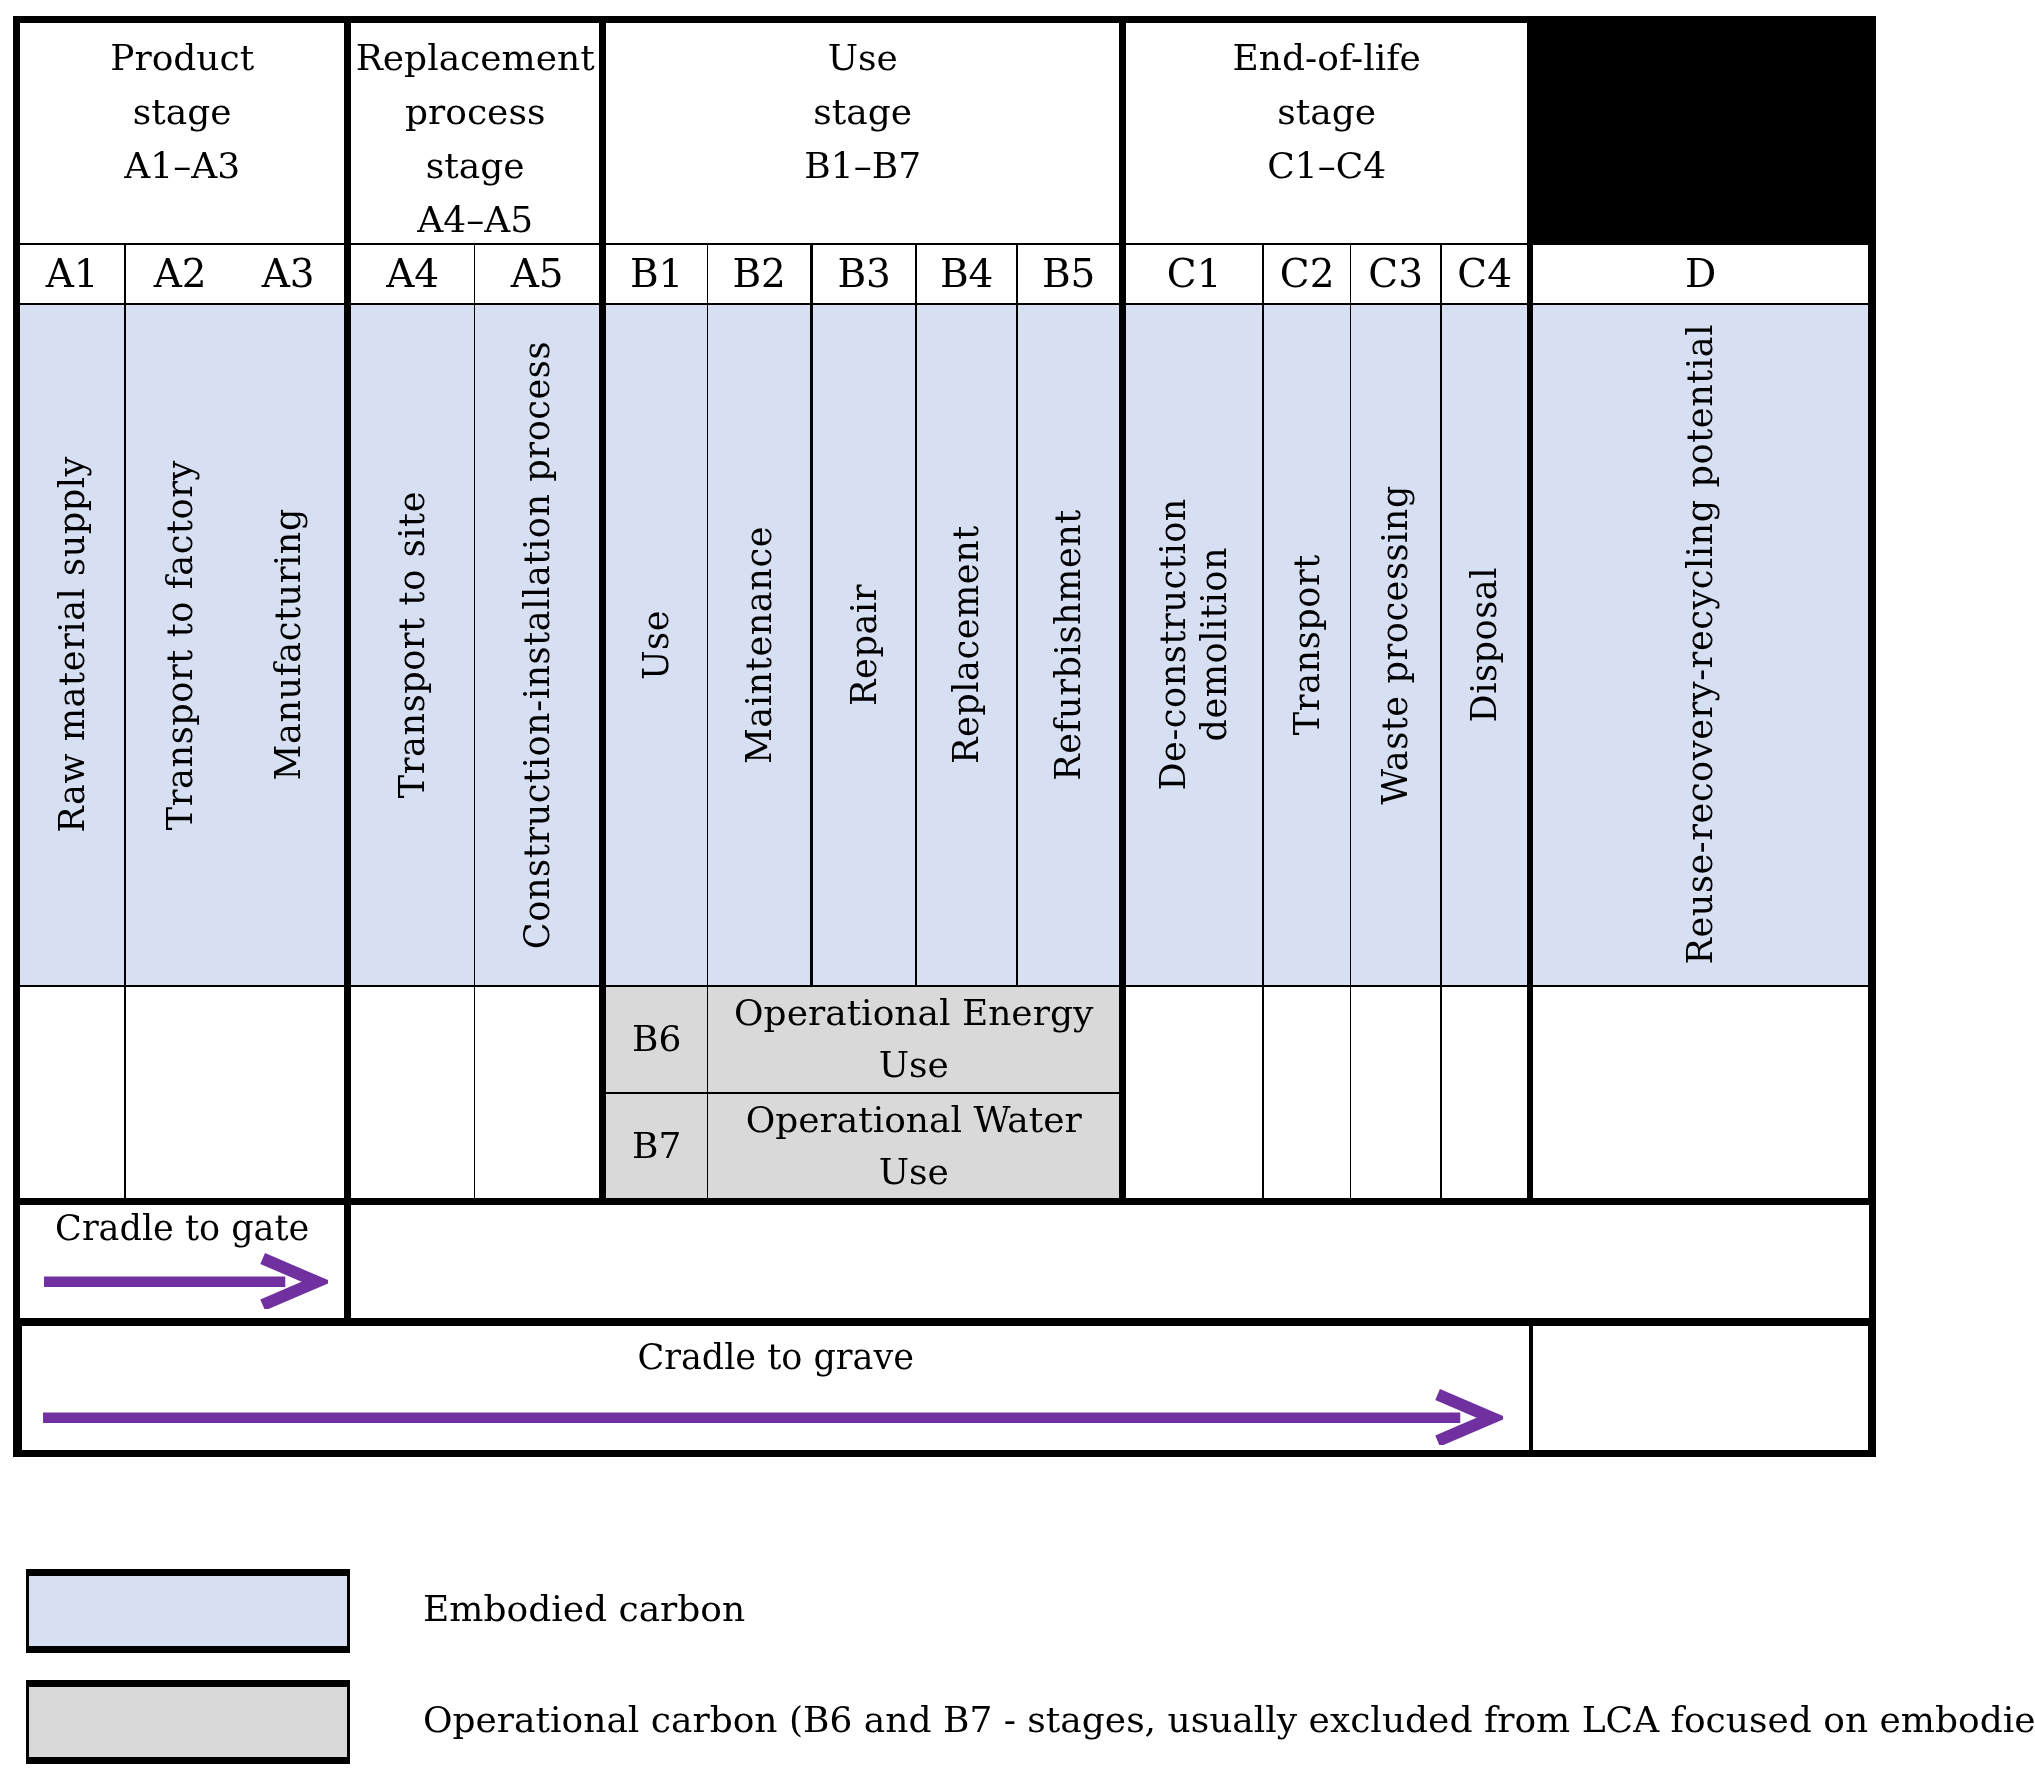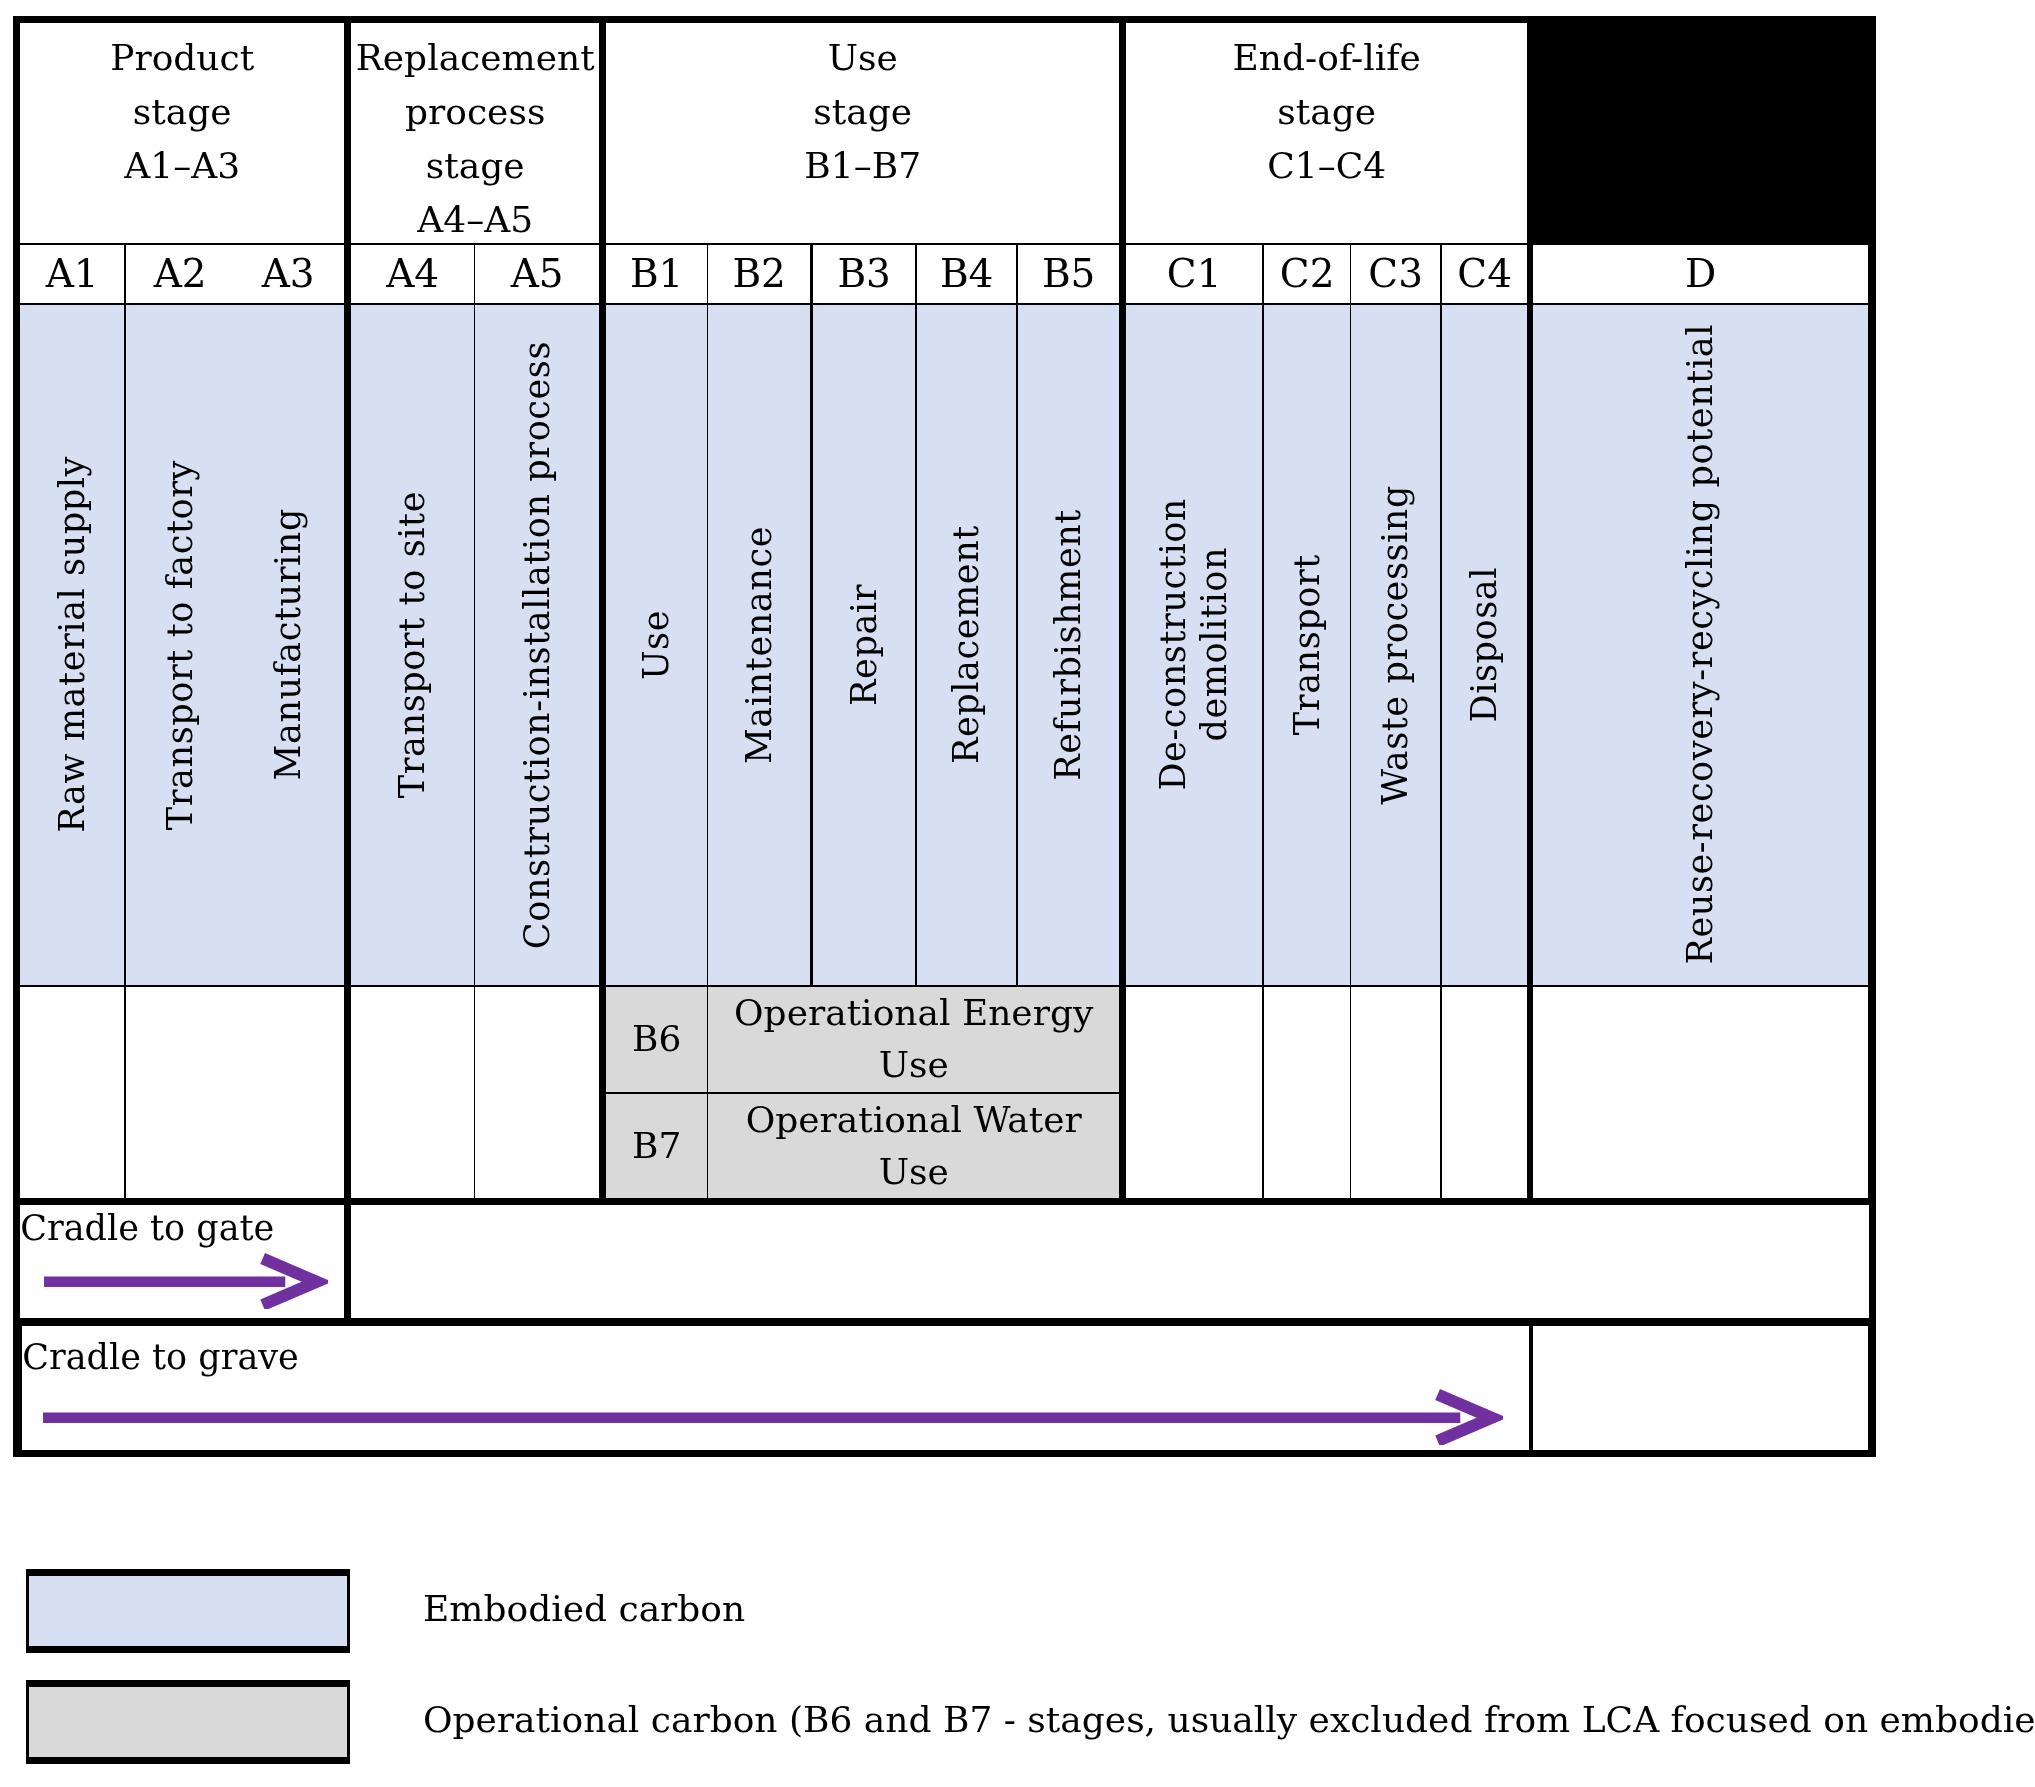--- a/index.html
+++ b/index.html
@@ -47,21 +47,21 @@
   
   .head{font-size:36px;line-height:54px;align-items:flex-start;padding-top:8px;}
   .code{font-size:39px;}
   .blue-cell{background:var(--embodied);}
   .vtext{
     writing-mode:vertical-rl;transform:rotate(180deg);
     font-size:35px;line-height:41px;letter-spacing:0.6px;
   }
   .gray-cell{background:var(--operational);font-size:36px;line-height:52px;}
   .scope-cell{justify-content:flex-start;align-items:flex-start;}
-  .scope-label{position:absolute;left:0;right:0;text-align:left;font-size:35px;}
+  .scope-label{position:absolute;left:0;right:0;text-align:center;font-size:35px;}
   .arrow line,.arrow polyline{stroke:var(--arrow);}
   .arrow{position:absolute;}
   
   .legend-swatch{
     position:absolute;left:26.4px;width:318px;height:70px;
     border:3.1px solid #000;border-top-width:7px;border-bottom-width:7px;
   }
   .sw-embodied{background:var(--embodied);}
   .sw-operational{background:var(--operational);}
   .legend-label{

